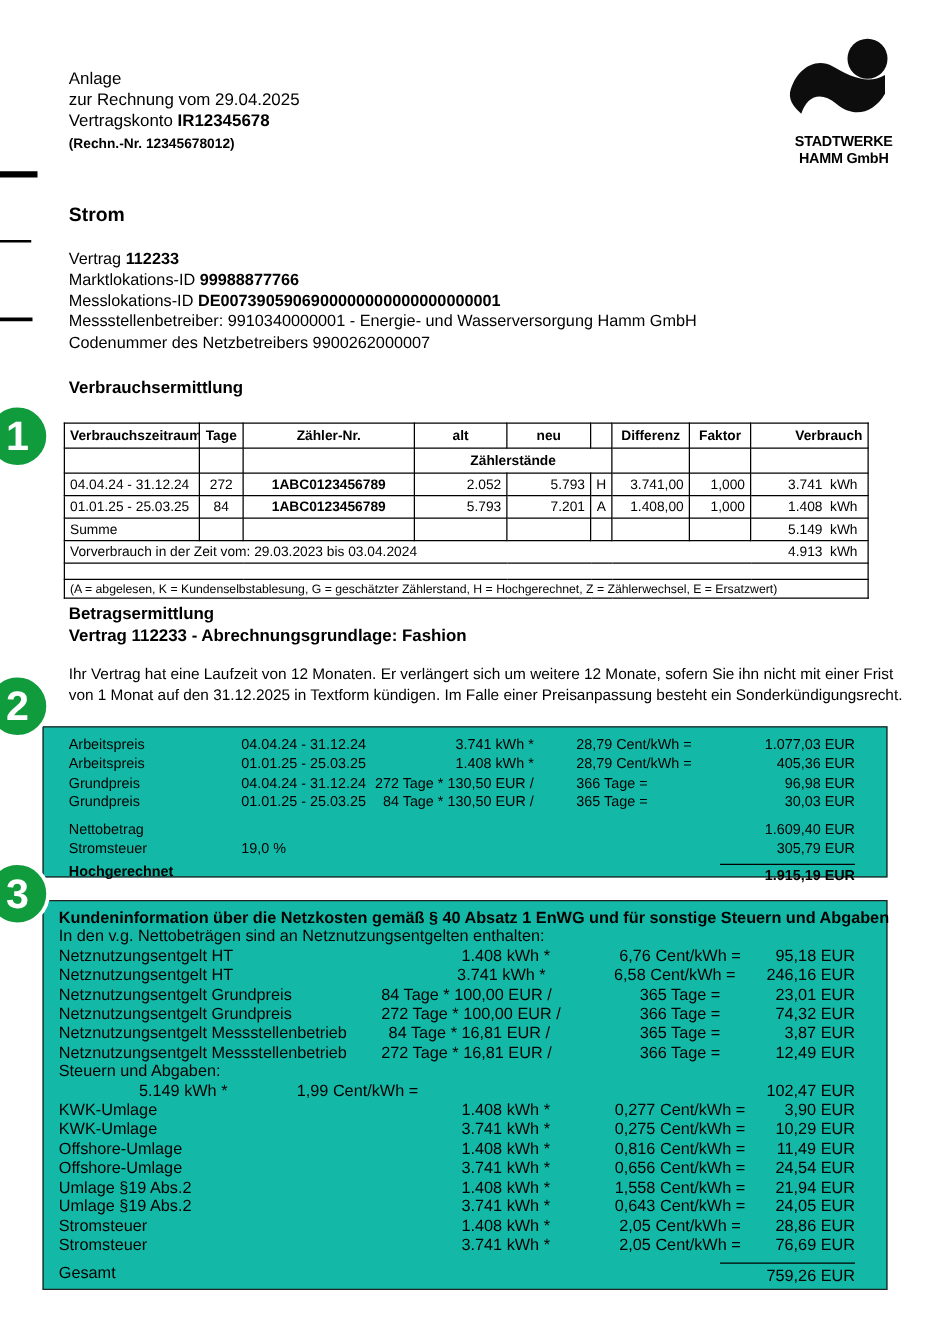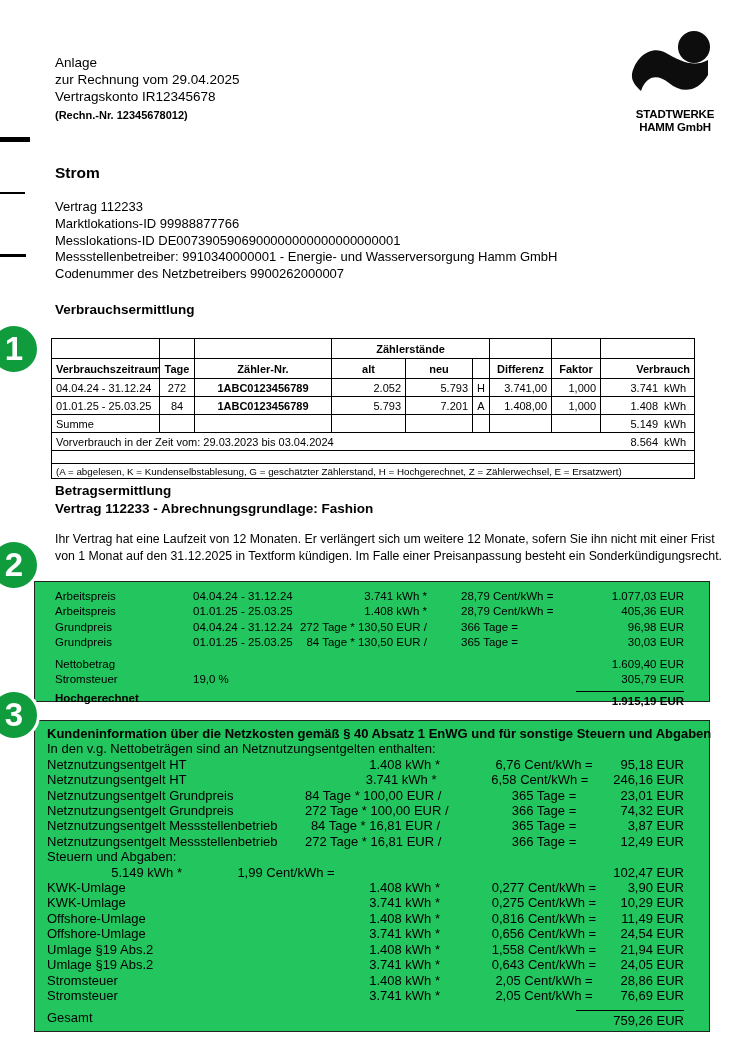--- a/index.html
+++ b/index.html
@@ -15,21 +15,21 @@
 
   .marker {
     position:absolute; left:-12px; width:52px; height:52px; border-radius:50%;
     border:3px solid #fff; color:#fff; font-weight:bold; font-size:33px;
     display:flex; align-items:center; justify-content:center; z-index:6;
   }
   .m1 { top:323px; } .m2 { top:539px; } .m3 { top:689px; }
 
   .hdr { position:absolute; left:55px; top:54px; font-size:13.5px; line-height:17px; }
   .hdr .small { font-size:11px; font-weight:bold; margin-top:2px; }
-  .b { font-weight:normal;text-align:right; }
+  .b { font-weight:bold;text-align:right; }
 
   .logo { position:absolute; left:626px; top:28px; width:98px; text-align:center; }
   .logo svg { display:block; margin:0 auto; }
   .lname { font-weight:bold; font-size:11.5px; line-height:13px; letter-spacing:-0.2px; }
 
   .strom { position:absolute; left:55px; top:164px; font-size:15.5px; font-weight:bold; }
 
   .contract { position:absolute; left:55px; top:199px; font-size:13px; line-height:16.8px; white-space:nowrap; }
 
   .vtitle { position:absolute; left:55px; top:302px; font-size:13.5px; font-weight:bold; }
@@ -45,21 +45,21 @@
   .vtab .kwhflex .num { flex:1; text-align:right; }
   .vtab .kwhflex .unit { width:26px; text-align:left; margin-left:6px; }
   .vtab .legendrow td { font-size:9.8px; height:15px; }
   .vtab .emptyrow td { height:13px; }
   .vtab .spanflex { display:flex; }
   .vtab .spanflex .lbl { flex:1; text-align:left; }
 
   .btitle { position:absolute; left:55px; top:482px; font-size:13.5px; font-weight:bold; line-height:18px; }
   .intro { position:absolute; left:55px; top:531px; font-size:12.3px; line-height:16.5px; white-space:nowrap; }
 
-  .box { position:absolute; left:34px; width:676px; border:1.5px solid #222; background:#22c55e; }
+  .box { position:absolute; left:34px; width:676px; border:1.5px solid #222; background:#14b8a6; }
   .box2 { top:581px; height:121px; padding-top:7px; font-size:11.5px; }
   .box3 { top:720px; height:312px; padding-top:5px; font-size:13px; }
 
   .brow { display:flex; line-height:15.4px; padding-left:20px; padding-right:25px; }
   .b2label { width:138px; }
   .b2period { width:102px; }
   .b2calc { width:132px; text-align:right; white-space:nowrap; }
   .b2rate { width:130px; margin-left:34px; }
   .bamount { flex:1; text-align:right; white-space:nowrap; }
   .gap6 { margin-top:6px; }
@@ -123,38 +123,38 @@
       <col style="width:137px">
     <col style="width:74px">
       <col style="width:67px">
       <col style="width:17px">
     <col style="width:62px">
       <col style="width:49px">
       <col style="width:94px">
   </colgroup>
   <tbody>
       <tr class="hrow">
-    <td></td>
-        <td></td>
-        <td></td>
-    <td colspan="3" class="c bold">Zählerstände</td>
-    <td></td>
-        <td></td>
-        <td></td>
-  </tr>
-  <tr class="hrow">
     <td class="bold">Verbrauchszeitraum</td>
     <td class="bold c">Tage</td>
     <td class="bold c">Zähler-Nr.</td>
     <td class="bold c">alt</td>
     <td class="bold c">neu</td>
     <td class="bold c"></td>
     <td class="bold c">Differenz</td>
     <td class="bold c">Faktor</td>
     <td class="bold r">Verbrauch</td>
+  </tr>
+  <tr class="hrow">
+    <td></td>
+        <td></td>
+        <td></td>
+    <td colspan="3" class="c bold">Zählerstände</td>
+    <td></td>
+        <td></td>
+        <td></td>
   </tr>
   <tr>
     <td>04.04.24 - 31.12.24</td>
     <td class="c">272</td>
     <td class="c bold">1ABC0123456789</td>
     <td class="r">2.052</td>
     <td class="r">5.793</td>
     <td class="c">H</td>
     <td class="r">3.741,00</td>
     <td class="r">1,000</td>
@@ -194,21 +194,21 @@
           <span class="kwhflex">
             <span class="num">5.149</span>
             <span class="unit">kWh</span>
           </span>
         </td>
   </tr>
   <tr>
     <td colspan="9">
       <span class="spanflex">
         <span class="lbl">Vorverbrauch in der Zeit vom: 29.03.2023 bis 03.04.2024</span>
-        <span class="num">8.564</span>
+        <span class="num">4.913</span>
         <span class="unit" style="width:26px;text-align:left;margin-left:6px;">kWh</span>
       </span>
     </td>
   </tr>
   <tr class="emptyrow">
         <td colspan="9"></td>
       </tr>
   <tr class="legendrow">
     <td colspan="9">(A = abgelesen, K = Kundenselbstablesung, G = geschätzter Zählerstand,  H = Hochgerechnet, Z = Zählerwechsel, E = Ersatzwert)</td>
   </tr>

